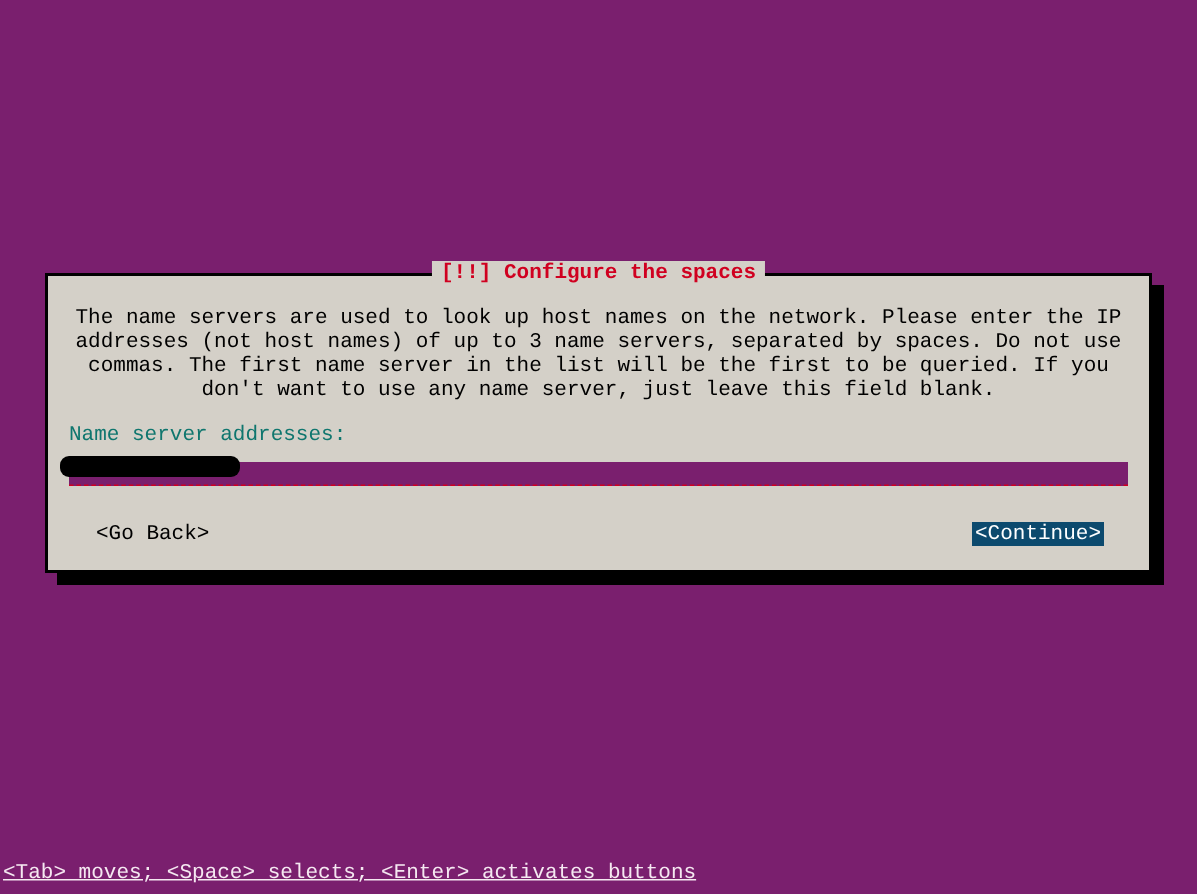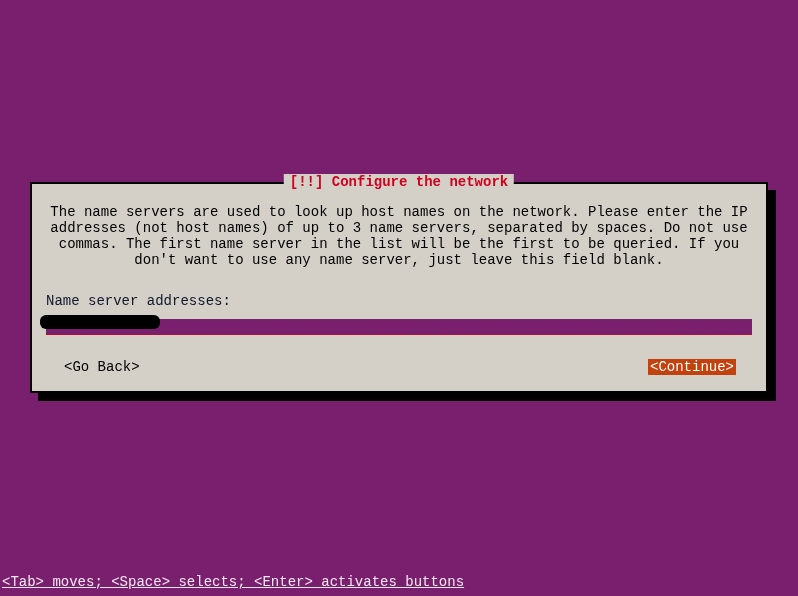--- a/index.html
+++ b/index.html
@@ -49,22 +49,22 @@
     color: #d00020;
     font-weight: bold;
     white-space: nowrap;
   }
   .instructions {
     white-space: pre-wrap;
     color: #000;
     text-align: center;
   }
   .prompt-label {
-    margin-top: 25px;
-    color: #0f172a;
+    margin-top: 14px;
+    color: #0f766e;
   }
   .input-row {
     margin-top: 10px;
     position: relative;
     height: 18px;
   }
   .input-field {
     position: absolute;
     left: 0;
     right: 0;
@@ -92,41 +92,41 @@
   .btn {
     font-family: inherit;
     font-size: inherit;
     background: none;
     border: none;
     padding: 0 2px;
     cursor: pointer;
     color: #000;
   }
   .btn-selected {
-    background: #c2410c;
+    background: #0c4a6e;
     color: #fff;
   }
   .footer {
     position: absolute;
     left: 2px;
     bottom: 6px;
     color: #f5e8f1;
     font-family: "Courier New", monospace;
     font-size: 14px;
     white-space: pre;
     text-decoration: underline;
   }
 </style>
 </head>
 <body>
 
 <div class="dialog-wrap">
   <div class="shadow"></div>
   <div class="dialog">
-    <span class="title">[!!] Configure the network</span>
+    <span class="title">[!!] Configure the spaces</span>
     <div class="instructions">The name servers are used to look up host names on the network. Please enter the IP addresses (not host names) of up to 3 name servers, separated by spaces. Do not use commas. The first name server in the list will be the first to be queried. If you don't want to use any name server, just leave this field blank.</div>
     <div class="prompt-label">Name server addresses:</div>
     <div class="input-row">
       <div class="input-field"></div>
       <div class="redaction"></div>
     </div>
     <div class="button-row">
       <button class="btn">&lt;Go Back&gt;</button>
       <button class="btn btn-selected">&lt;Continue&gt;</button>
     </div>

